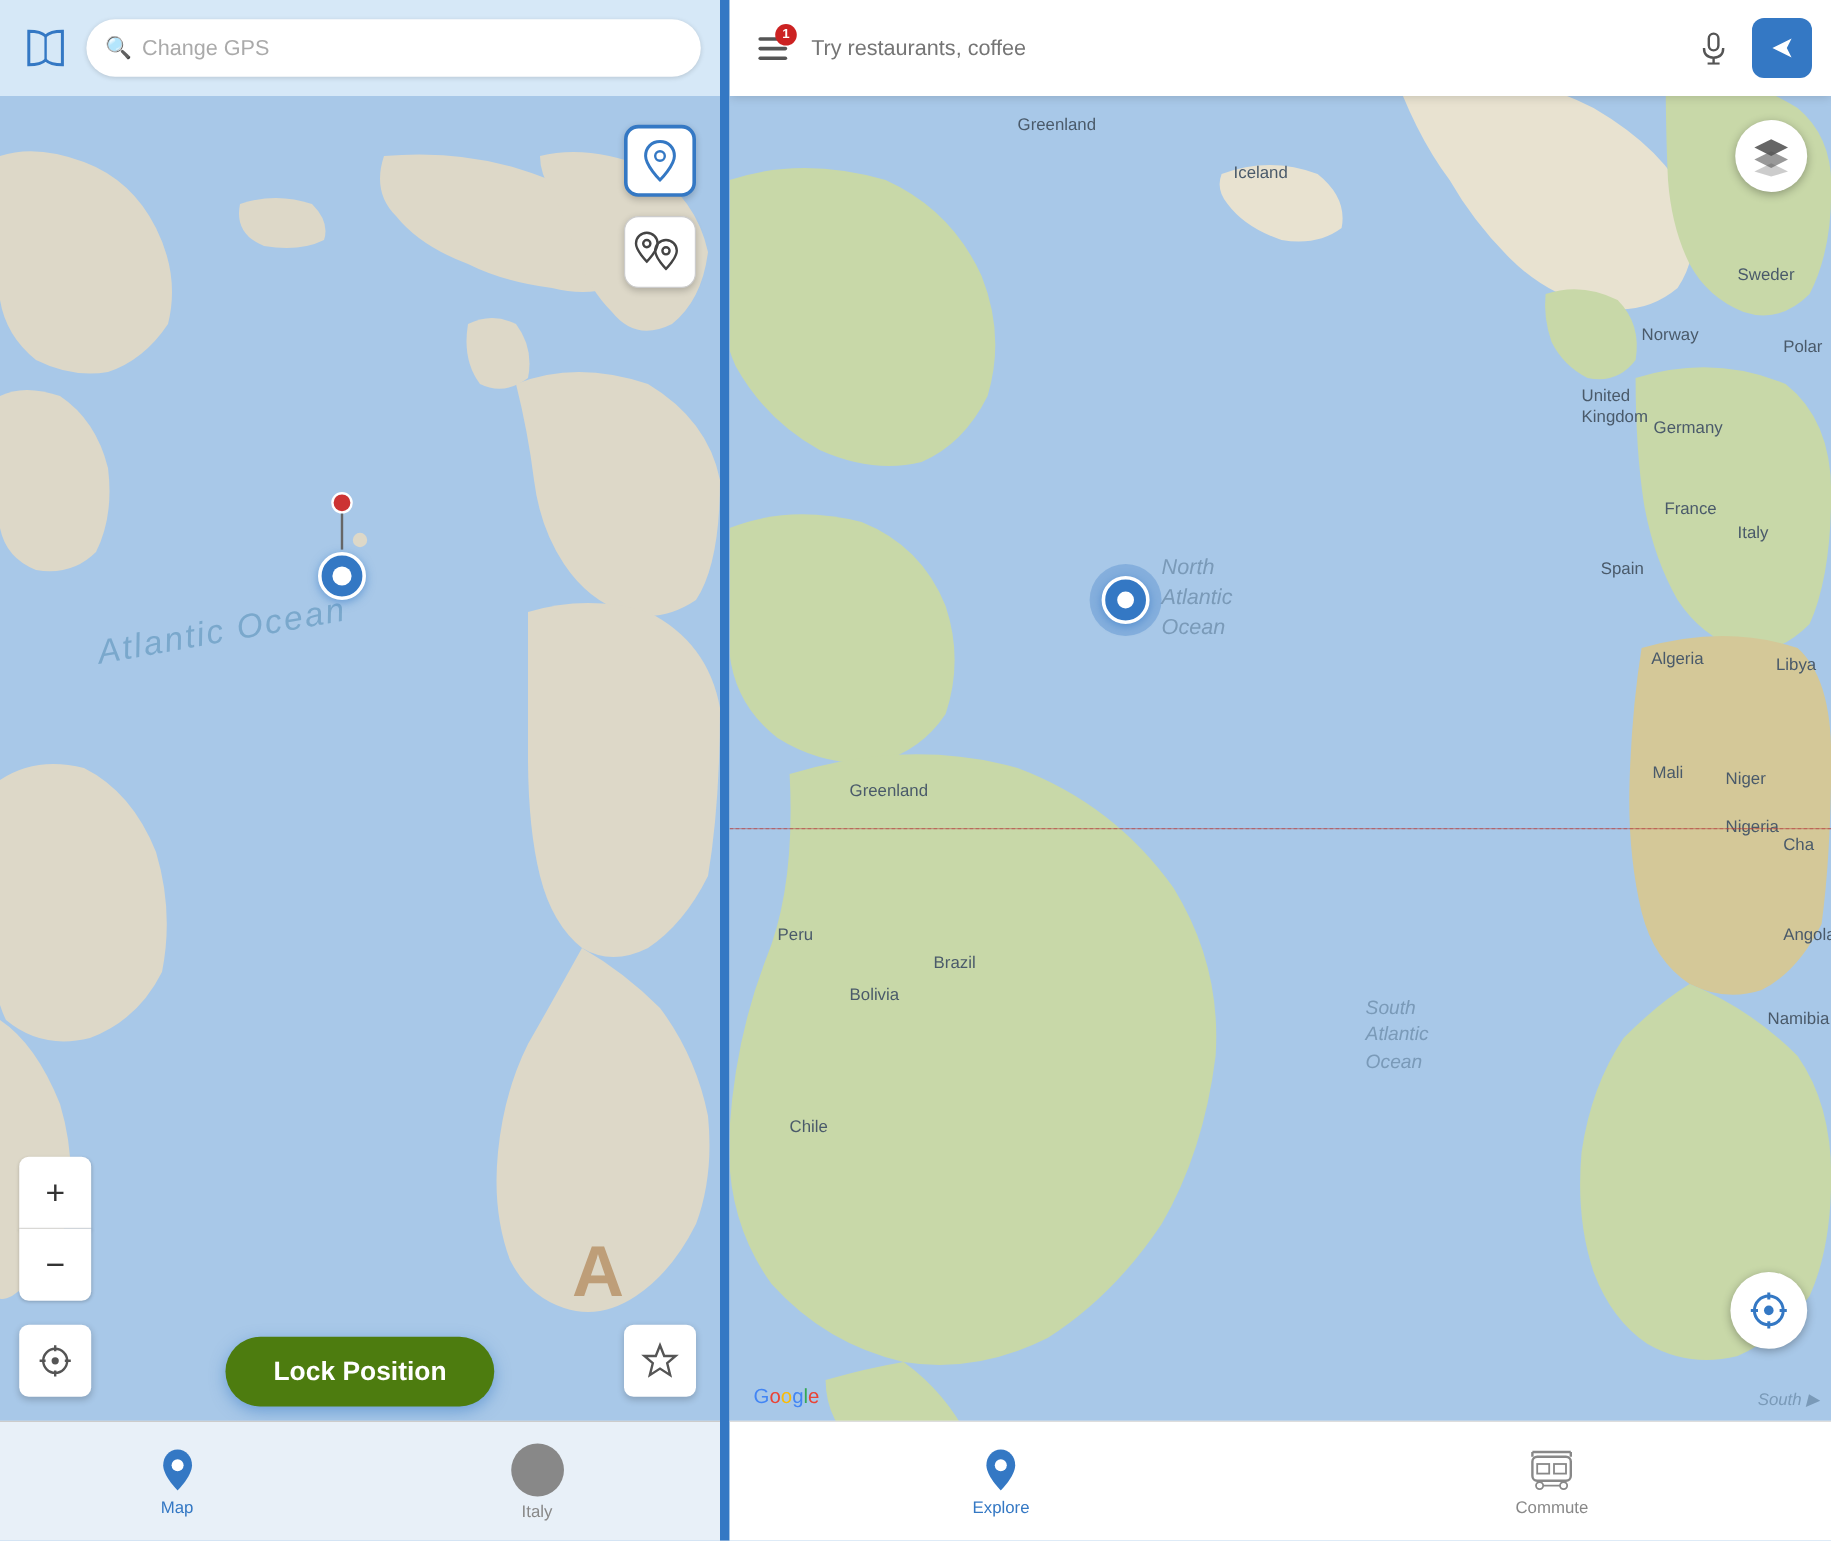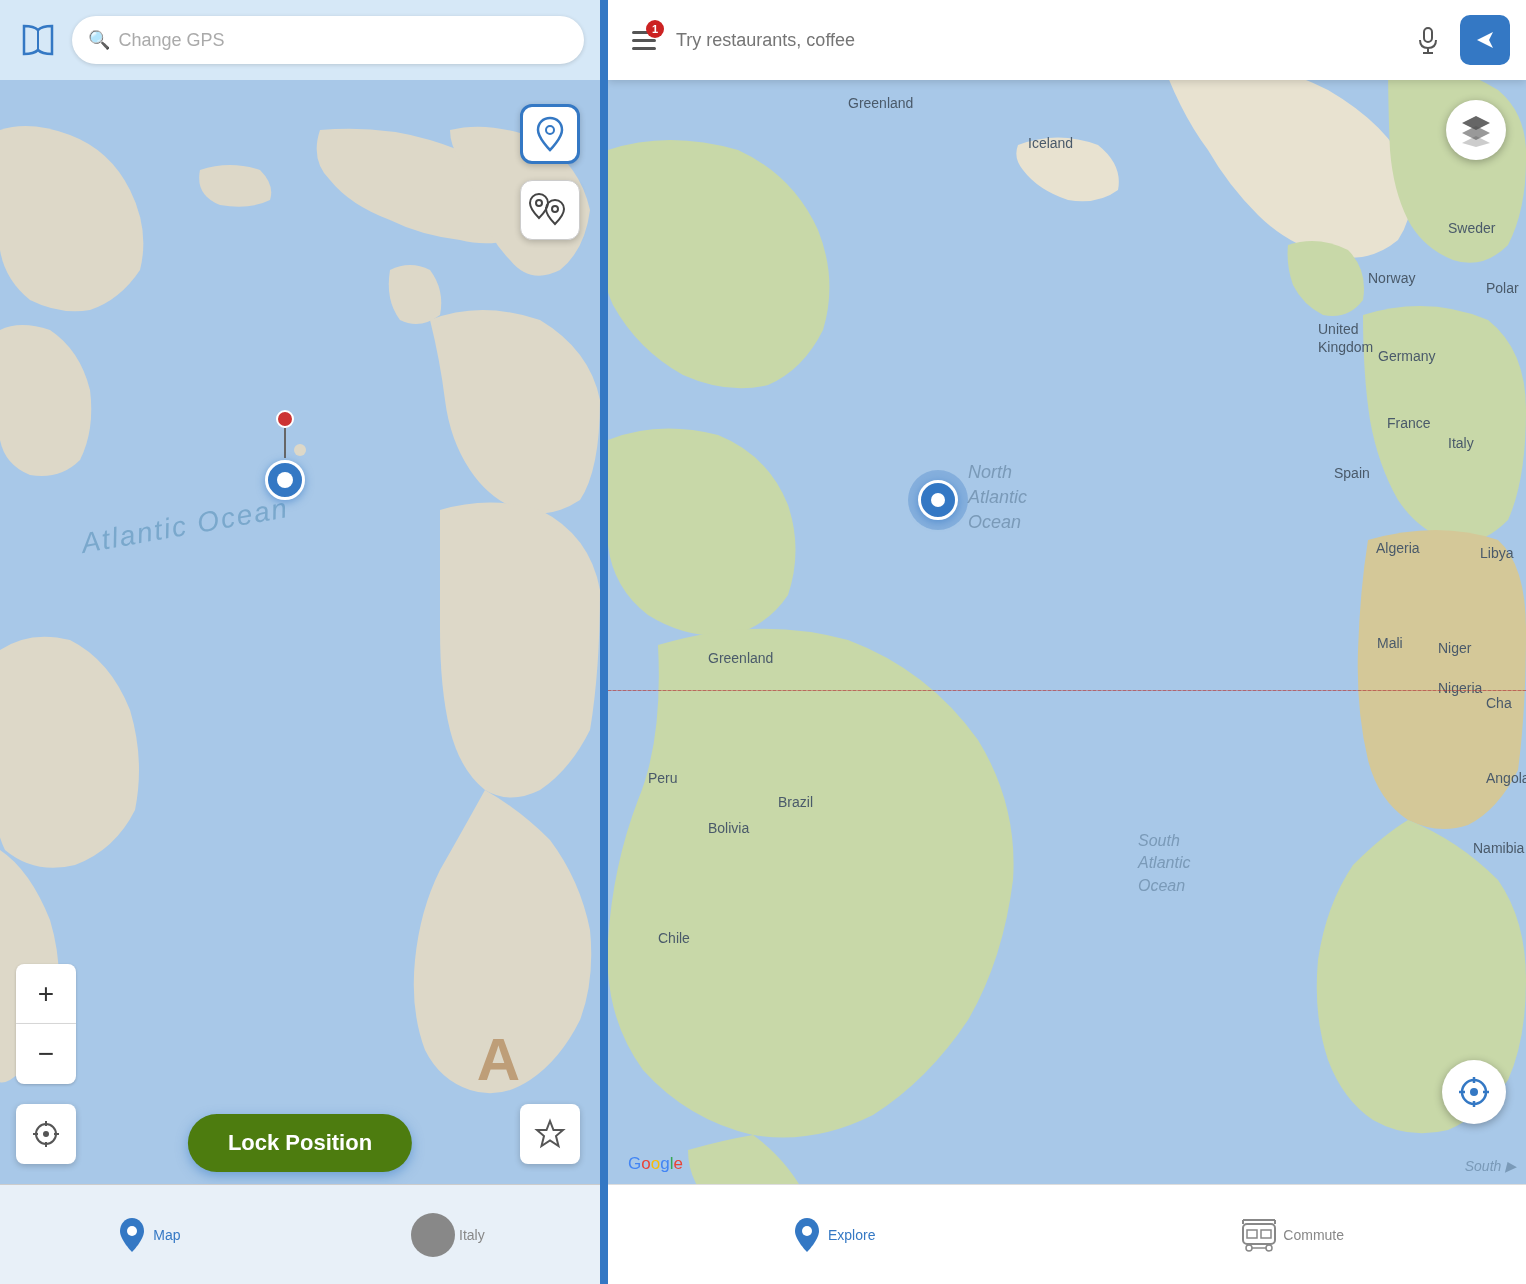--- a/index.html
+++ b/index.html
@@ -185,21 +185,21 @@
       background: #e8f0f8;
       display: flex;
       align-items: center;
       justify-content: space-around;
       border-top: 1px solid #ccc;
       z-index: 10;
     }
 
     .nav-item {
       display: flex;
-      flex-direction: row;
+      flex-direction: column;
       align-items: center;
       gap: 4px;
     }
 
     .nav-label {
       font-size: 14px;
       color: #3478c4;
       font-weight: 500;
     }
 

